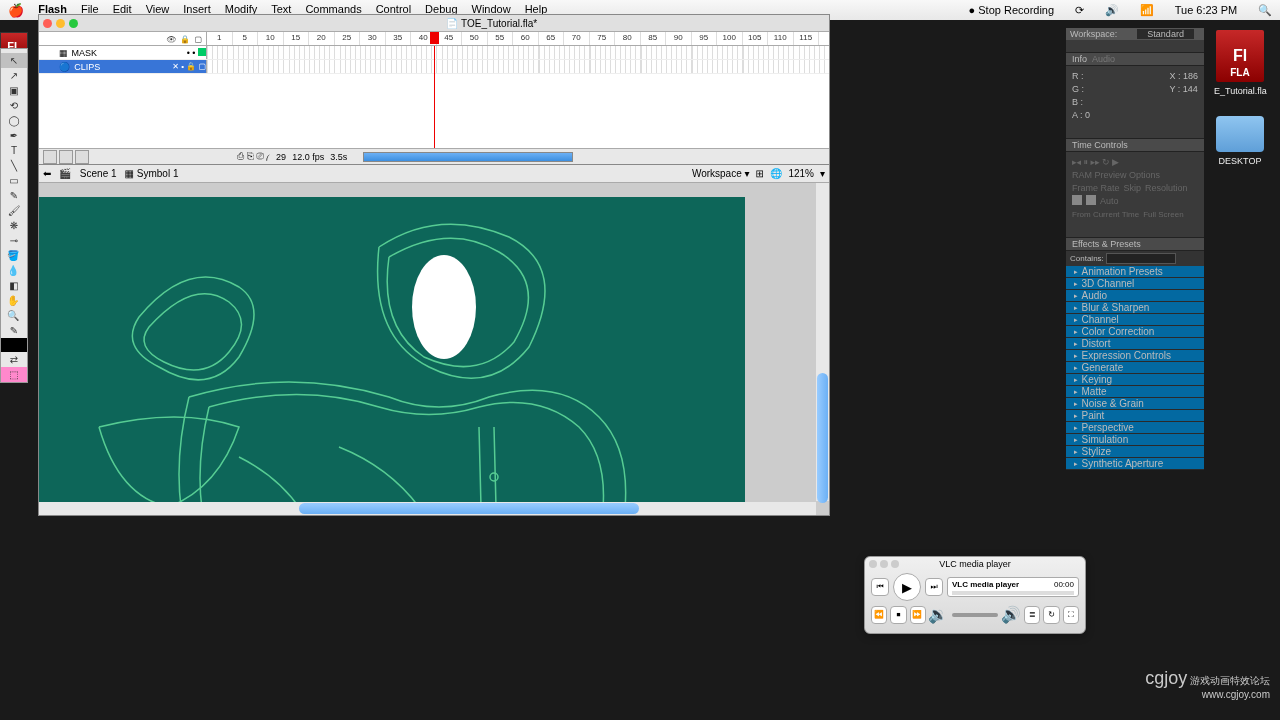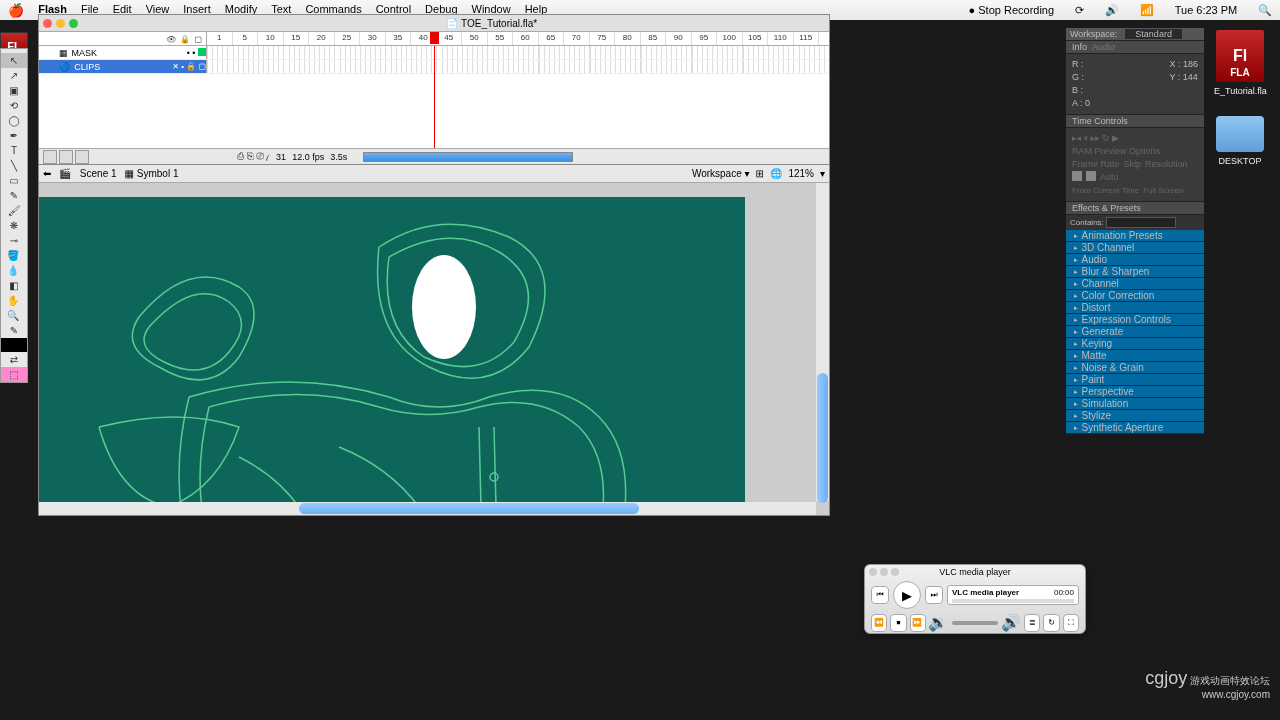--- a/index.html
+++ b/index.html
@@ -54,34 +54,34 @@
 .stage-wrap { position: absolute; top: 168px; left: 0; right: 0; bottom: 0; background: #ccc; overflow: hidden; }
 .stage { position: absolute; left: 0; top: 14px; width: 706px; height: 430px; background: #0d6659; }
 .stage svg { position: absolute; inset: 0; width: 100%; height: 100%; }
 .vscroll { position: absolute; right: 0; top: 0; bottom: 14px; width: 13px; background: #e8e8e8; }
 .vthumb { position: absolute; width: 11px; left: 1px; top: 190px; height: 130px; background: linear-gradient(90deg,#9cf,#6bb0f5); border-radius: 6px; }
 .hscroll { position: absolute; bottom: 0; left: 0; right: 13px; height: 13px; background: #e8e8e8; }
 .hthumb { position: absolute; height: 11px; top: 1px; left: 260px; width: 340px; background: linear-gradient(#9cf,#6bb0f5); border-radius: 6px; }
 
 
 .rpanel { position: absolute; right: 76px; top: 28px; width: 138px; background: #3a3a3a; color: #bbb; font-size: 9px; }
-.rp-top { height: 12px; background: #555; display: flex; align-items: center; padding: 0 4px; gap: 8px; }
-.panel-head { height: 14px; background: #4a4a4a; border-top: 1px solid #222; border-bottom: 1px solid #222; display: flex; align-items: center; padding: 0 6px; font-size: 9px; }
+.rp-top { height: 12px; background: #555; display: flex; align-items: center; padding: 0 4px; gap: 20px; }
+.panel-head { height: 14px; background: #4a4a4a; border-top: 1px solid #222; border-bottom: 1px solid #222; display: flex; align-items: center; padding: 0 6px; font-size: 9px; margin-top: 12px; }
 .panel-body { padding: 4px 6px; font-size: 9px; line-height: 13px; }
 .preset-row { height: 12px; background: #0369a1; border-bottom: 1px solid #2a2a2a; padding-left: 8px; display: flex; align-items: center; font-size: 10px; cursor: pointer; }
 .preset-row::before { content: '▸'; font-size: 7px; margin-right: 4px; }
 
 
 .side-fla { position: absolute; right: 14px; top: 30px; width: 52px; text-align: center; color: #eee; font-size: 9px; }
 .fla-ico { width: 48px; height: 52px; background: linear-gradient(#c62828,#8b0000); margin: 0 auto 4px; display: flex; align-items: center; justify-content: center; color: #fff; font-weight: bold; font-size: 16px; border-radius: 2px; position: relative; }
 .fla-ico .sub { position: absolute; bottom: 4px; font-size: 10px; font-weight: bold; }
 .folder-ico { width: 48px; height: 36px; background: linear-gradient(#8fc5f0,#5f9fd8); border-radius: 4px; margin: 20px auto 4px; }
 
 
-.vlc { position: absolute; right: 194px; bottom: 86px; width: 222px; height: 70px; background: linear-gradient(#f0f0f0,#d8d8d8); border: 1px solid #999; border-radius: 6px; box-shadow: 0 2px 8px rgba(0,0,0,.3); }
+.vlc { position: absolute; right: 194px; bottom: 86px; width: 222px; height: 78px; background: linear-gradient(#f0f0f0,#d8d8d8); border: 1px solid #999; border-radius: 6px; box-shadow: 0 2px 8px rgba(0,0,0,.3); }
 .vlc-title { height: 14px; display: flex; align-items: center; justify-content: center; font-size: 9px; position: relative; }
 .vlc-traffic { position: absolute; left: 4px; display: flex; gap: 3px; }
 .vlc-traffic .dot { width: 8px; height: 8px; }
 .vlc-body { display: flex; align-items: center; padding: 2px 6px; gap: 4px; }
 .vlc-btn { width: 18px; height: 18px; background: #fff; border: 1px solid #aaa; border-radius: 4px; display: flex; align-items: center; justify-content: center; font-size: 8px; cursor: pointer; }
 .vlc-play { width: 28px; height: 28px; border-radius: 50%; font-size: 13px; }
 .vlc-track { flex: 1; height: 20px; background: #fff; border: 1px solid #aaa; border-radius: 3px; padding: 2px 4px; font-size: 8px; }
 .vlc-bottom { display: flex; gap: 3px; padding: 2px 6px; align-items: center; }
 .vlc-slider { width: 52px; height: 4px; background: #999; border-radius: 2px; }
 
@@ -214,21 +214,21 @@
           </div>
       </div>
     </div>
     <div class="tl-bottom">
       <div class="layer-btns">
         <div class="lbtn"></div>
         <div class="lbtn"></div>
         <div class="lbtn"></div>
       </div>
       <span style="margin-left:20px">⎙ ⎘ ⎚ ⎛</span>
-      <span>31</span>
+      <span>29</span>
       <span>12.0 fps</span>
       <span>3.5s</span>
       <div class="bar"></div>
     </div>
   </div>
 
   <div class="editbar">
     <span>⬅</span>
     <span>🎬</span>
     <span>Scene 1</span>

